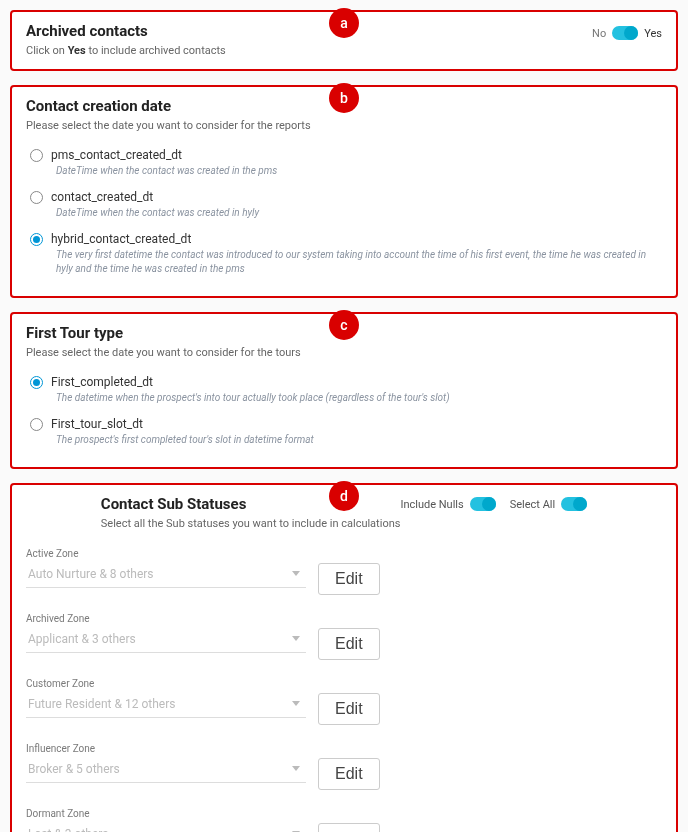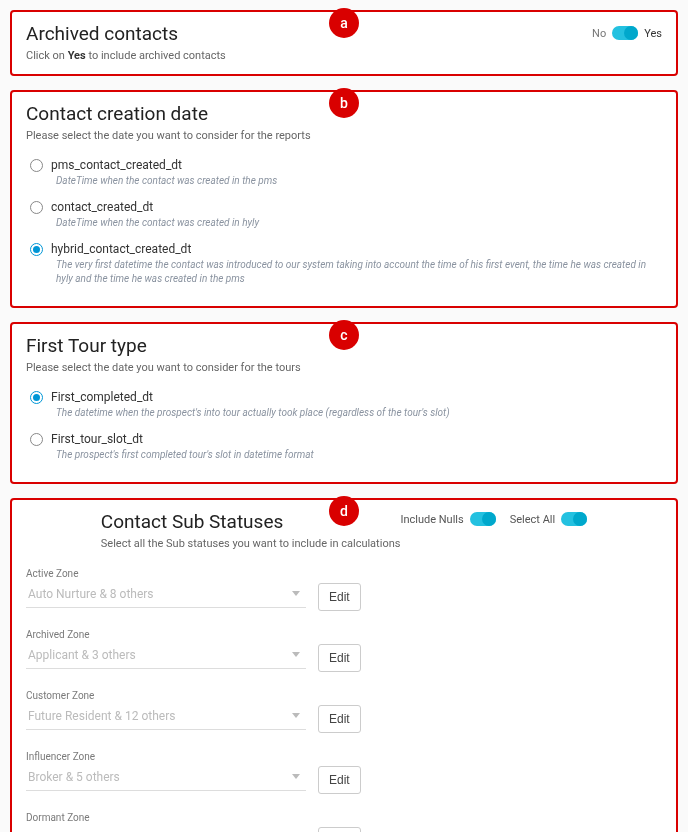--- a/index.html
+++ b/index.html
@@ -13,22 +13,22 @@
   }
   .panel {
     position: relative;
     background: #fff;
     border: 2px solid #d90000;
     border-radius: 4px;
     margin-bottom: 14px;
     padding: 10px 14px 12px 14px;
   }
   .panel-title {
-    font-size: 19px;
-    font-weight: 400;
+    font-size: 15px;
+    font-weight: 700;
     color: #222;
     margin-bottom: 4px;
   }
   .panel-desc {
     font-size: 11px;
     color: #666;
   }
   .panel-desc b { color: #333; }
   .marker {
     position: absolute;
@@ -124,22 +124,22 @@
   .zone-select-wrap::after {
     content: ""; position: absolute; right: 6px; top: 8px;
     width: 0; height: 0;
     border-left: 4px solid transparent;
     border-right: 4px solid transparent;
     border-top: 5px solid #bbb;
   }
   .edit-btn {
     border: 1px solid #ccc;
     background: #fff;
-    padding: 6px 10px;
-    font-size: 12px;
+    padding: 6px 16px;
+    font-size: 16px;
     color: #444;
     border-radius: 3px;
     cursor: pointer;
   }
 </style>
 </head>
 <body>
 
 <div class="panel">
   <div class="marker">a</div>

